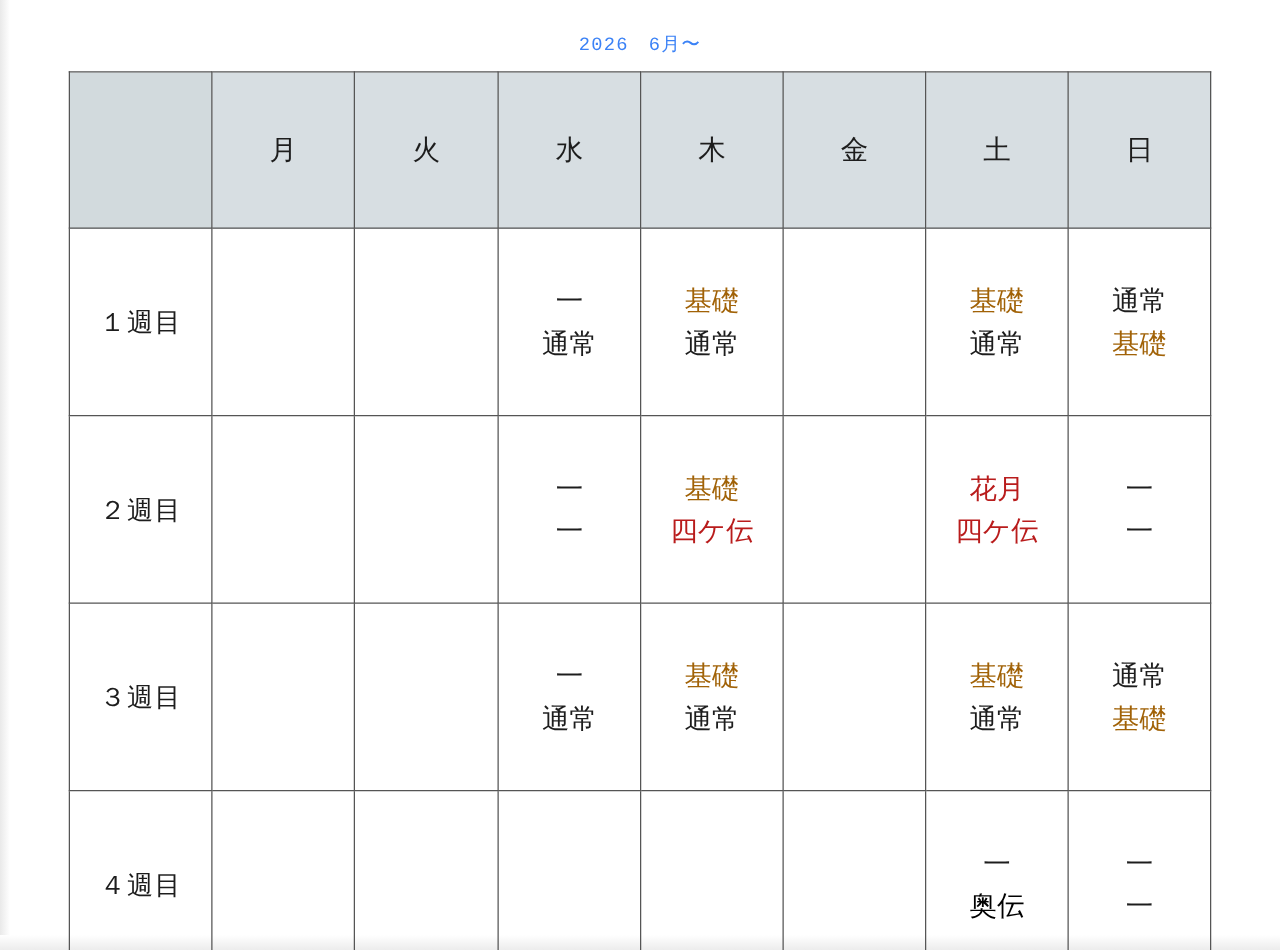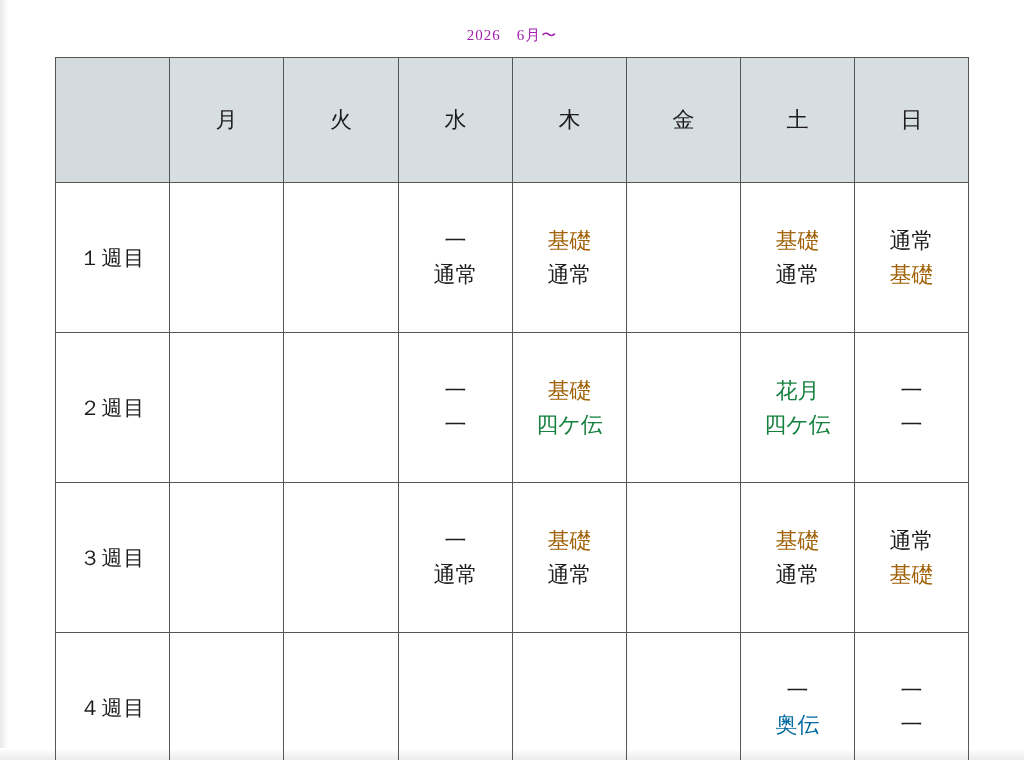--- a/index.html
+++ b/index.html
@@ -33,24 +33,24 @@
     position: absolute;
     left: 0; bottom: 0;
     width: 1024px; height: 12px;
     background: linear-gradient(to top, #ececec, #ffffff);
   }
   .title {
     position: absolute;
     left: 0; top: 26px;
     width: 1024px;
     text-align: center;
-    font-family: Liberation Serif, serif;
+    font-family: Liberation Mono, monospace;
     font-size: 15px;
     letter-spacing: 1px;
-    color: #a21caf;
+    color: #3b82f6;
   }
   table.schedule {
     position: absolute;
     left: 55px;
     top: 57px;
     width: 913px;
     border-collapse: collapse;
     table-layout: fixed;
   }
   table.schedule th,
@@ -104,22 +104,22 @@
     display: flex;
     flex-direction: column;
     align-items: center;
     justify-content: center;
     gap: 6px;
     line-height: 1.25;
   }
   .ln { display: block; white-space: nowrap; }
   .c-black  { color: #1d1d1d; }
   .c-green  { color: #a16207; }
-  .c-blue   { color: #15803d; }
-  .c-purple { color: #0369a1; }
+  .c-blue   { color: #b91c1c; }
+  .c-purple { color: #000000; }
 </style>
 </head>
 <body>
 
 <div class="page">
   <div class="edge-left"></div>
   <div class="edge-bottom"></div>
 
   <div class="title">2026　6月〜</div>
 

